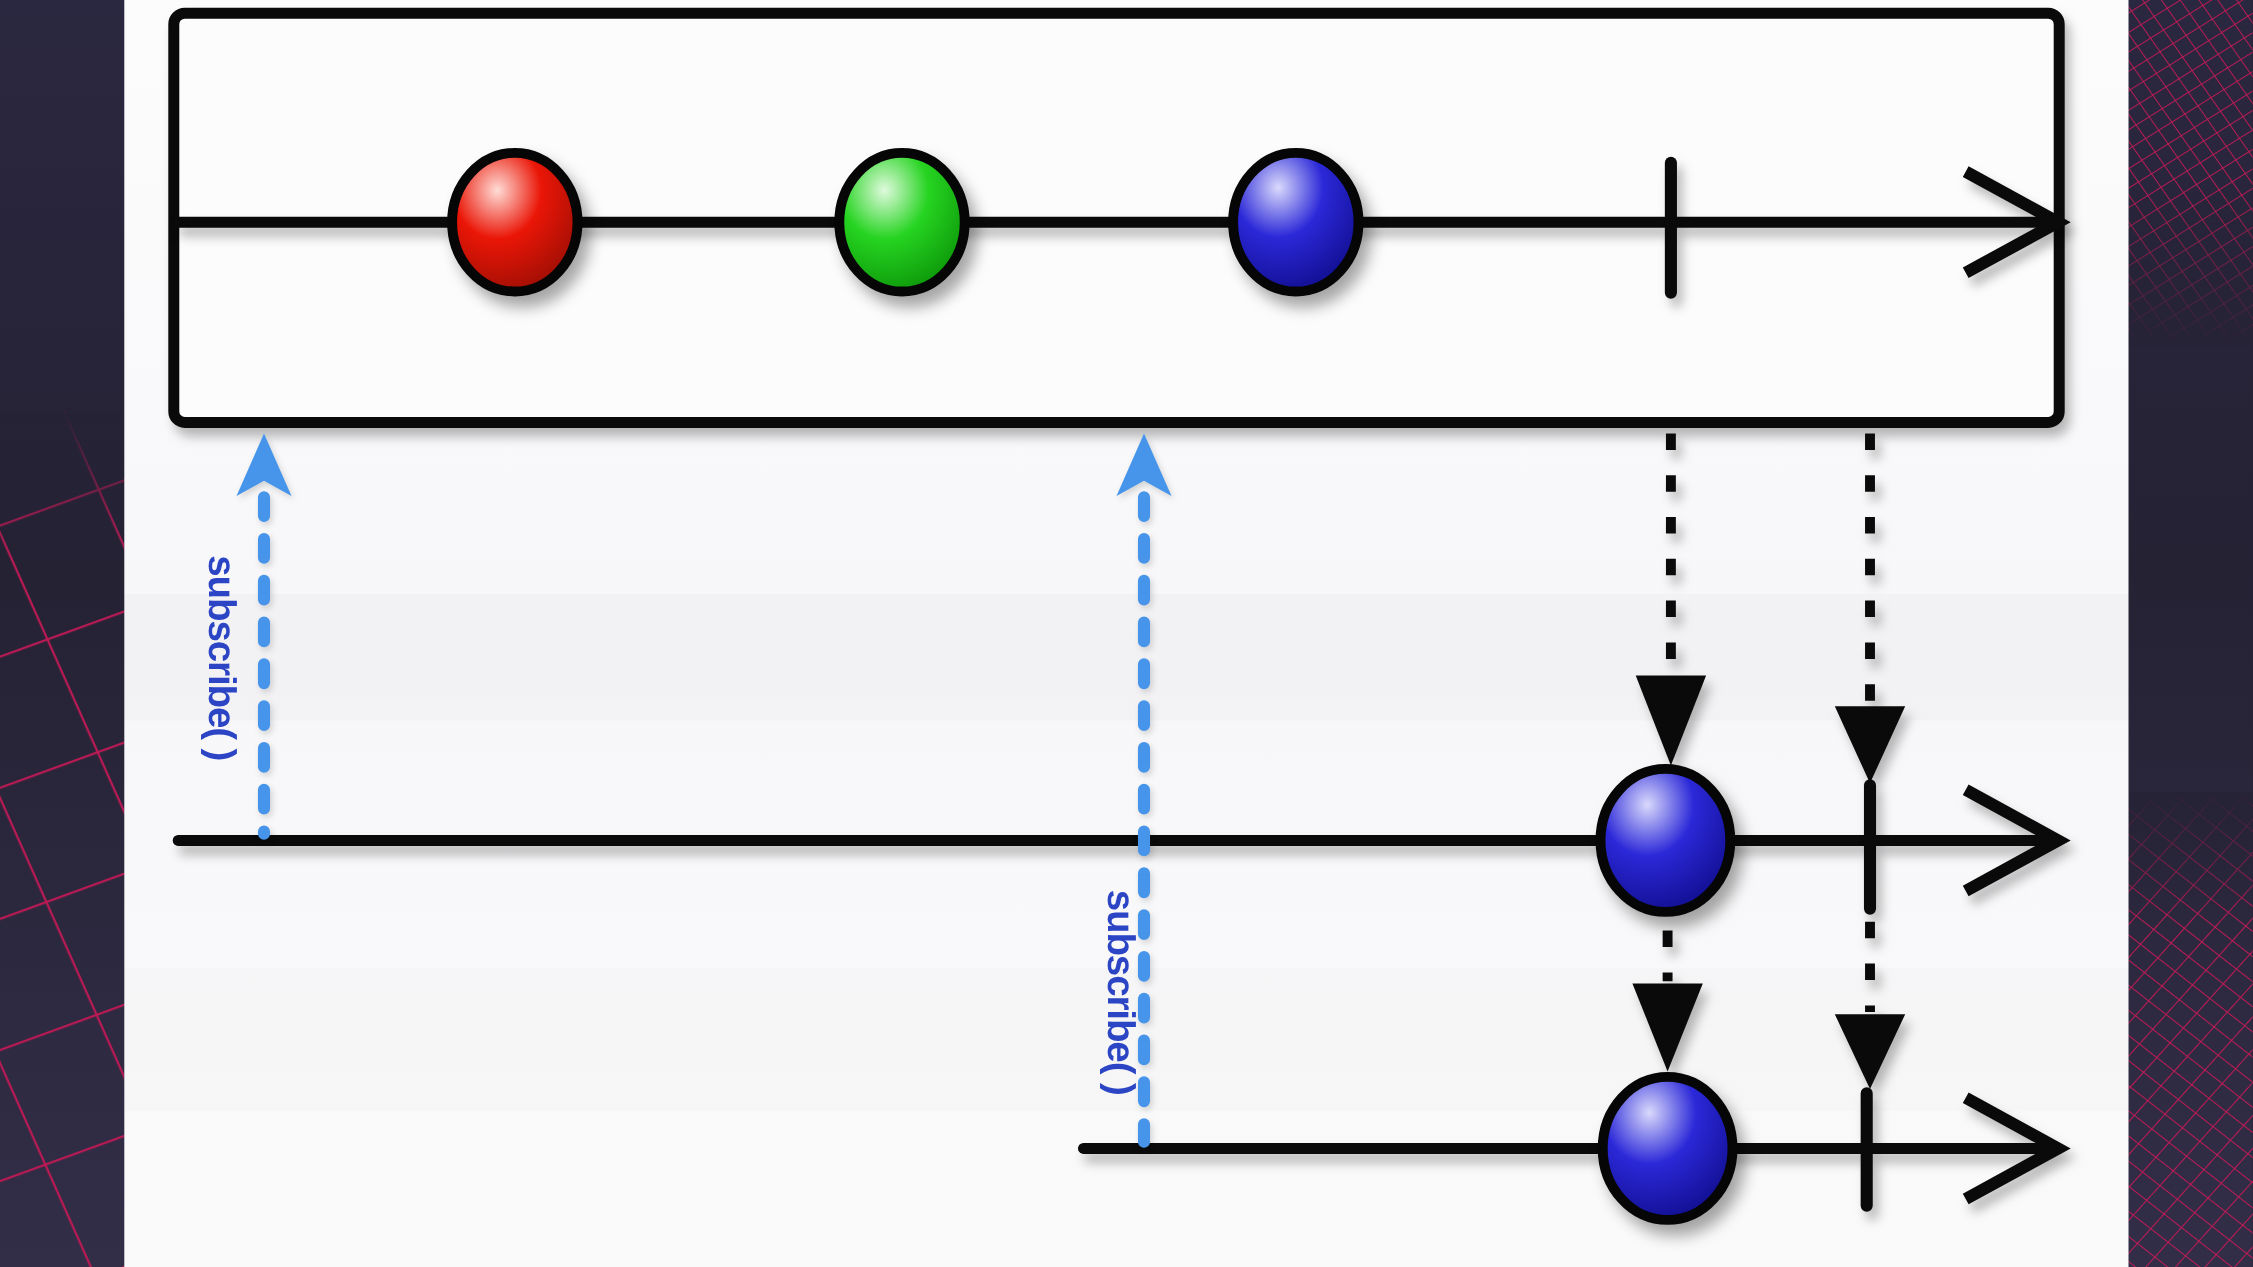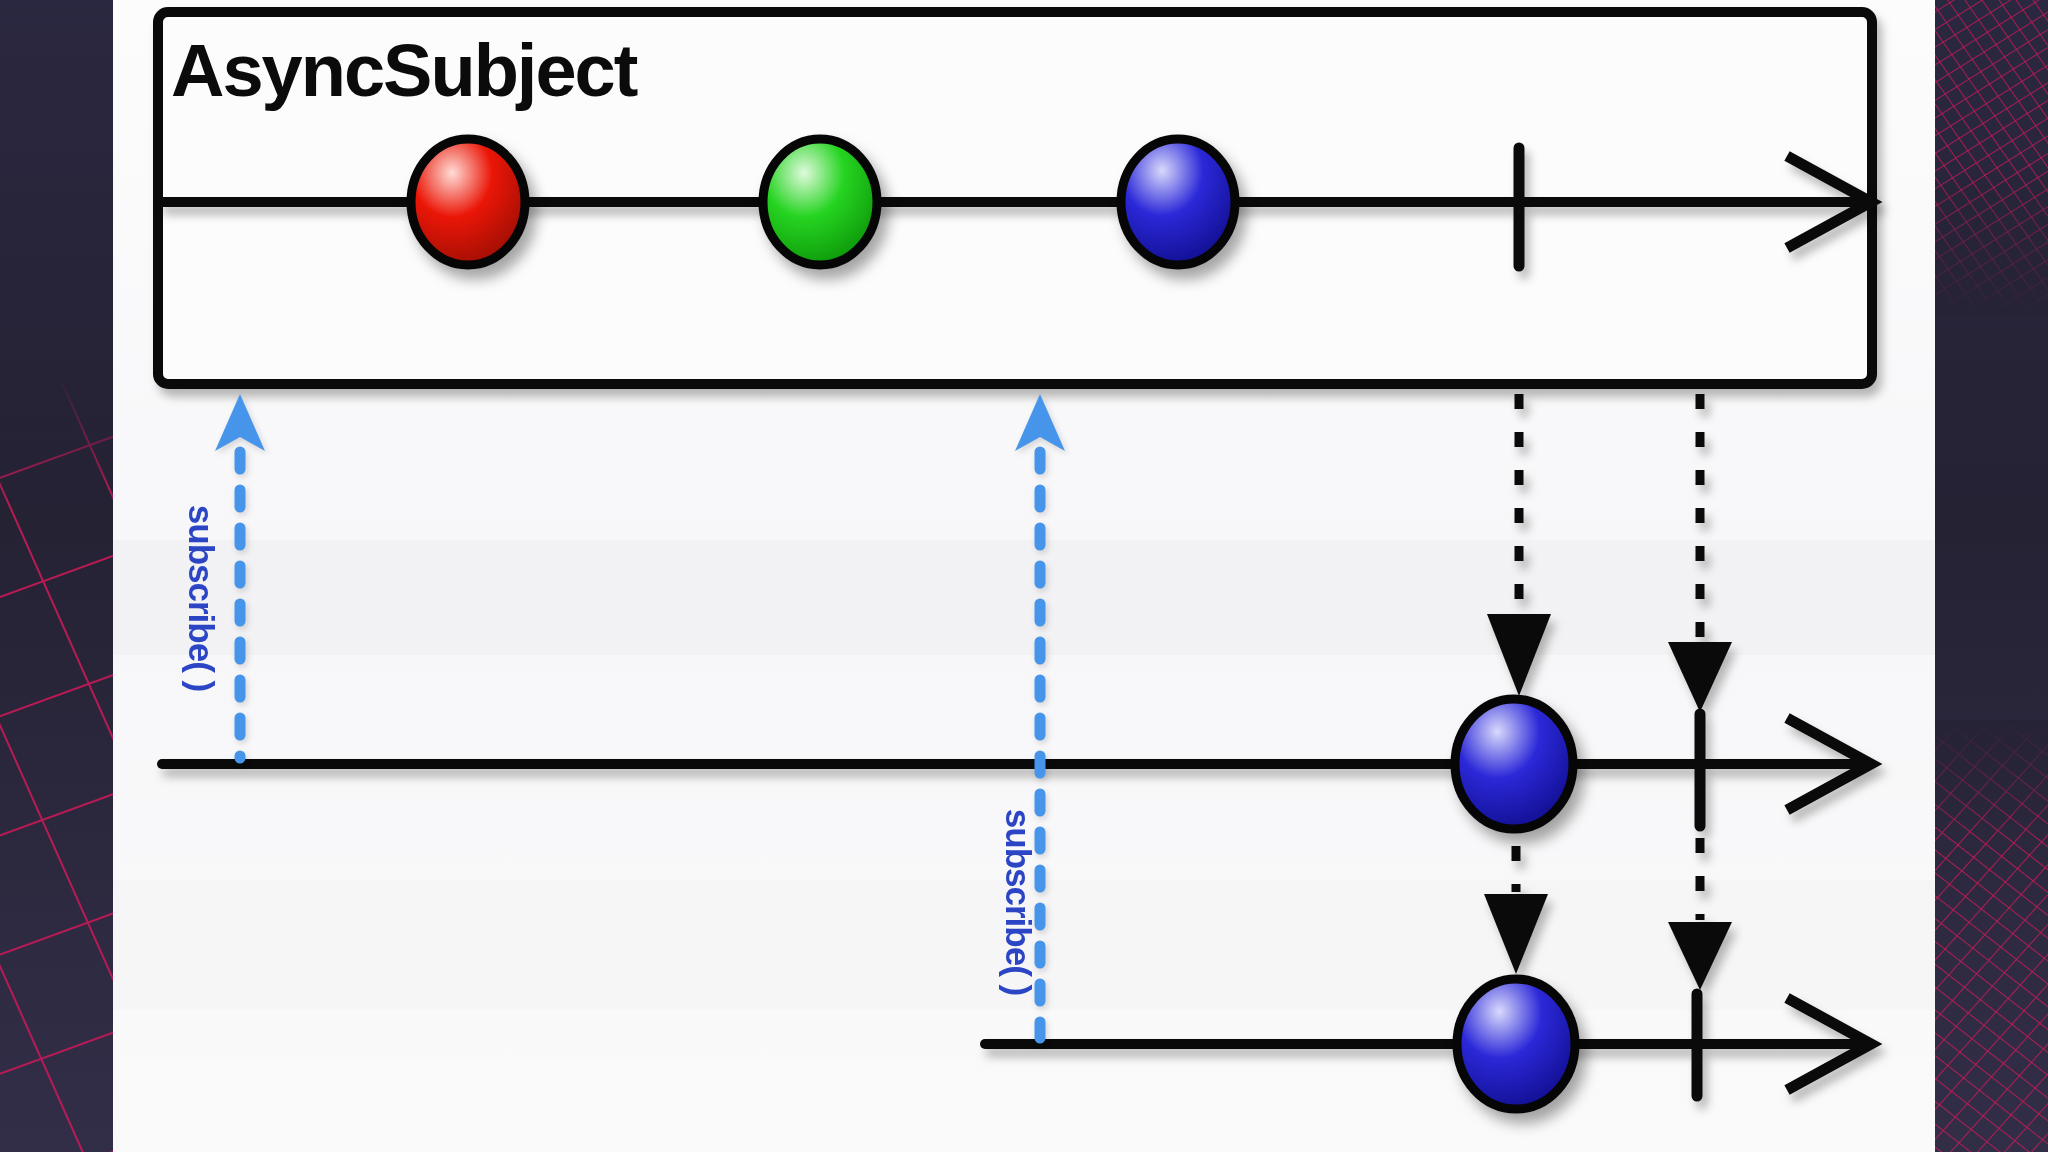--- a/index.html
+++ b/index.html
@@ -142,17 +142,16 @@
   </g>
 
   <g class="blue-shadow">
     <line x1="240" y1="452" x2="240" y2="758" stroke-width="11" stroke-dasharray="17 21" stroke-linecap="round" fill="none" stroke="#4795EB"></line>
     <polygon points="240,394 265,451 240,437 215,451" stroke="none" fill="#4795EB"></polygon>
     <line x1="1040" y1="452" x2="1040" y2="1038" stroke-width="11" stroke-dasharray="17 21" stroke-linecap="round" fill="none" stroke="#4795EB"></line>
     <polygon points="1040,394 1065,451 1040,437 1015,451" stroke="none" fill="#4795EB"></polygon>
   </g>
 </svg>
 
-<div class="title">AsyncSubject</div>
 <div id="sub1" class="subscribe-label">subscribe( )</div>
 <div id="sub2" class="subscribe-label">subscribe( )</div>
 
 </div>
 
 </body></html>

